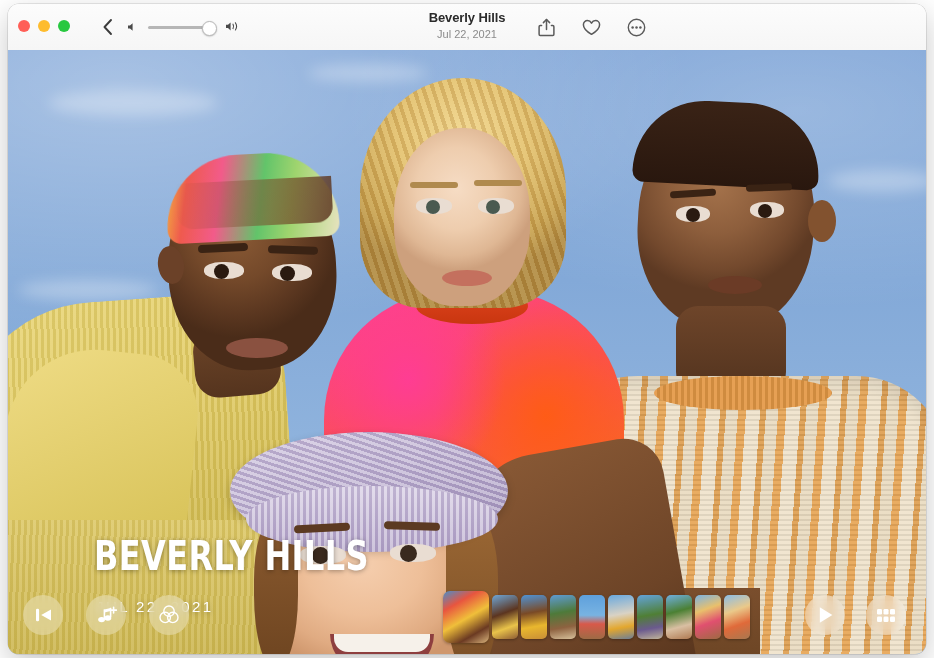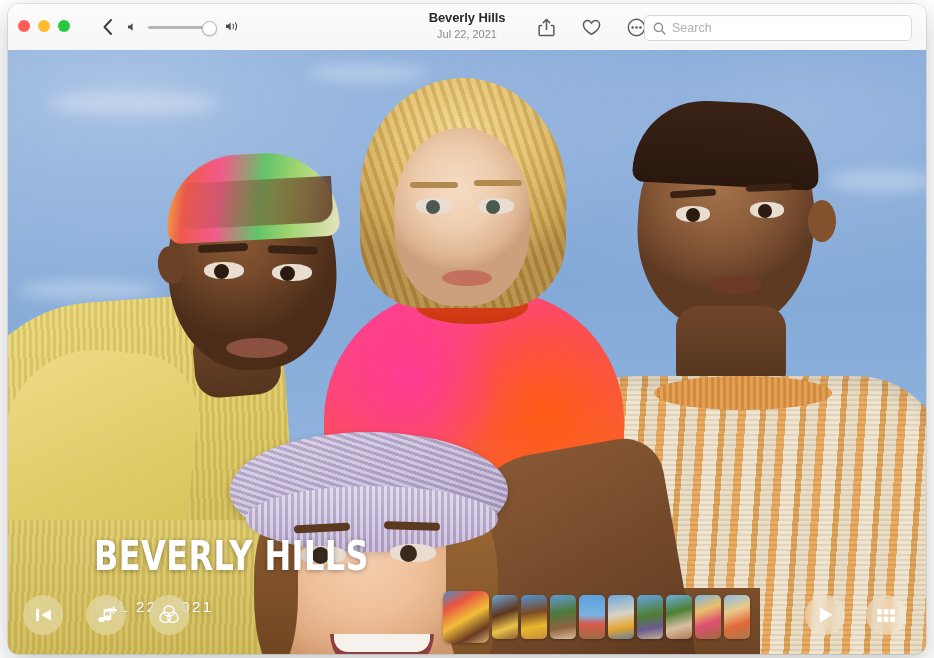--- a/index.html
+++ b/index.html
@@ -304,29 +304,20 @@
       <div class="ic">
         <svg width="19" height="19" viewBox="0 0 19 19">
           <circle cx="9.5" cy="9.5" r="8.2" fill="none" stroke="#5a5a5a" stroke-width="1.4"></circle>
           <circle cx="5.6" cy="9.5" r="1.25" fill="#5a5a5a"></circle>
           <circle cx="9.5" cy="9.5" r="1.25" fill="#5a5a5a"></circle>
           <circle cx="13.4" cy="9.5" r="1.25" fill="#5a5a5a"></circle>
         </svg>
       </div>
     </div>
 
-    <div class="search">
-      <span class="sic">
-        <svg width="13" height="13" viewBox="0 0 13 13">
-          <circle cx="5.4" cy="5.4" r="4.1" fill="none" stroke="#8e8e8e" stroke-width="1.4"></circle>
-          <path d="M8.5 8.5 L12 12" stroke="#8e8e8e" stroke-width="1.4" stroke-linecap="round"></path>
-        </svg>
-      </span>
-      <span class="sph">Search</span>
-    </div>
   </div>
 
   <div class="photo">
 
     <div class="sky"></div>
     <div class="wisp" style="left:40px;top:40px;width:170px;height:26px;"></div>
     <div class="wisp" style="left:300px;top:14px;width:120px;height:18px;"></div>
     <div class="wisp" style="left:820px;top:120px;width:110px;height:22px;"></div>
     <div class="wisp" style="left:10px;top:230px;width:140px;height:20px;"></div>
 

